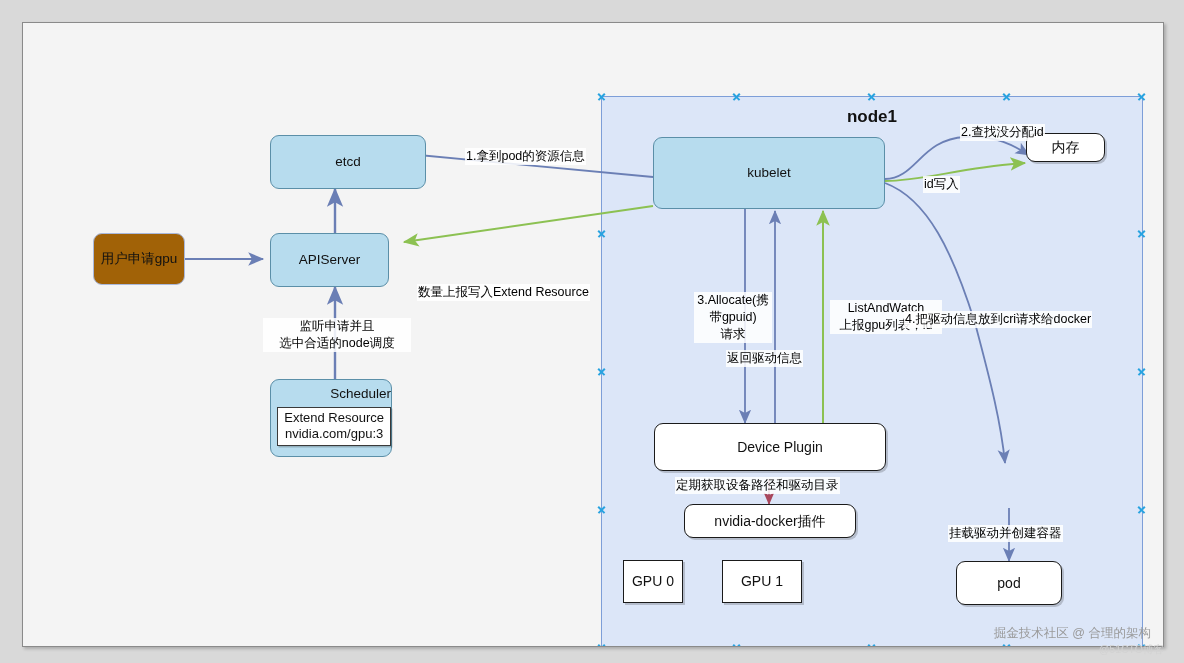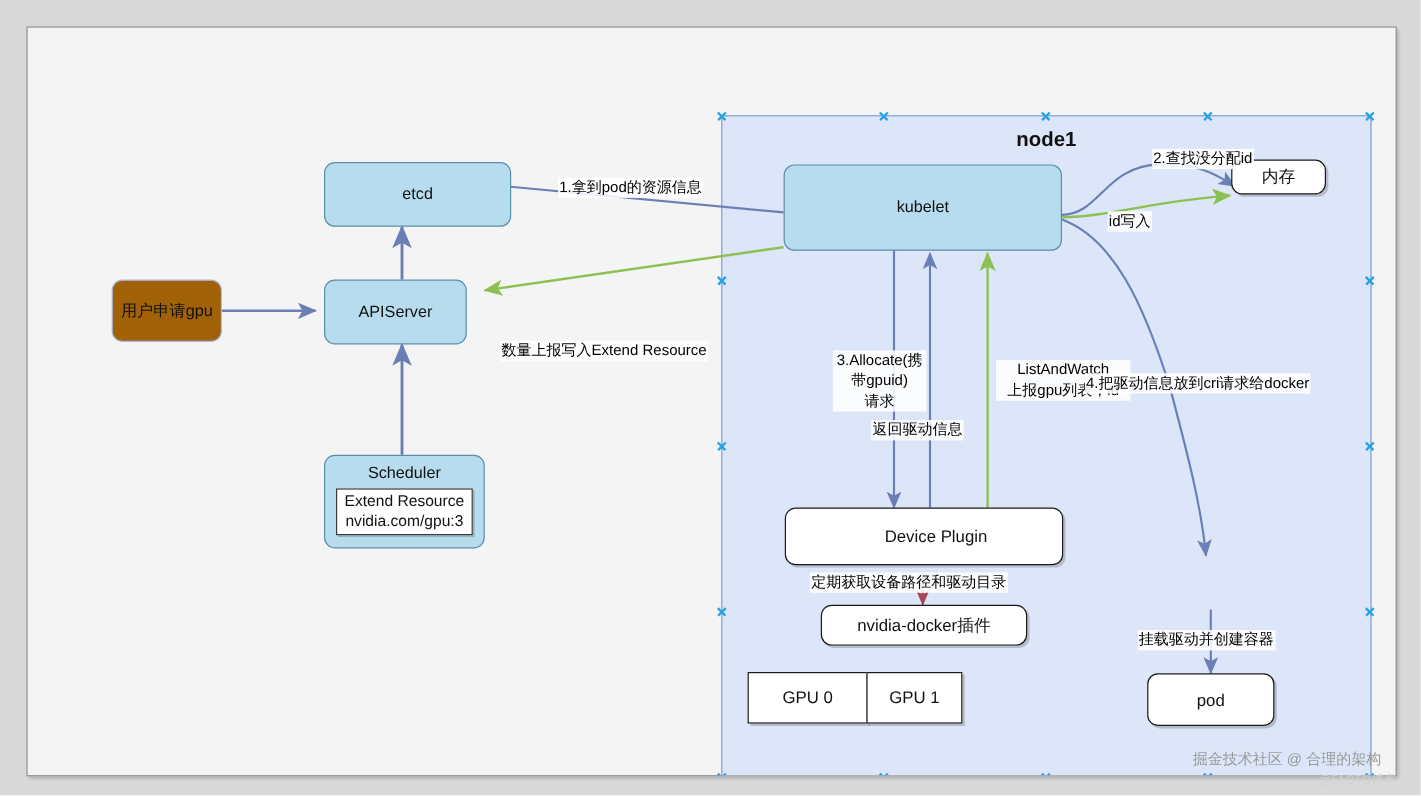--- a/index.html
+++ b/index.html
@@ -133,21 +133,21 @@
     </div>
 
     <div class="node n-blue" style="left:247px;top:112px;width:156px;height:54px;">
       <span>etcd</span>
     </div>
 
     <div class="node n-blue" style="left:247px;top:210px;width:119px;height:54px;">
       <span>APIServer</span>
     </div>
 
-    <div class="node n-blue sched" style="left:247px;top:356px;width:134px;height:78px;">
+    <div class="node n-blue sched" style="left:247px;top:356px;width:122px;height:78px;align-items:flex-end;">
       <span class="sched-label">Scheduler</span>
       <div class="inner-box">
         <div>Extend Resource</div>
         <div>nvidia.com/gpu:3</div>
       </div>
     </div>
 
     <div class="node n-blue" style="left:630px;top:114px;width:232px;height:72px;">
       <span>kubelet</span>
     </div>
@@ -162,31 +162,35 @@
 
     <div class="node n-white-r" style="left:661px;top:481px;width:172px;height:34px;font-size:14px;">
       <span>nvidia-docker插件</span>
     </div>
 
 
     <div class="node n-white-r" style="left:933px;top:538px;width:106px;height:44px;font-size:14px;">
       <span>pod</span>
     </div>
 
-    <div class="node n-white-s" style="left:600px;top:537px;width:100px;height:43px;font-size:14px;">
+    <div class="node n-white-s" style="left:600px;top:537px;width:60px;height:43px;font-size:14px;">
       <span>GPU 0</span>
     </div>
     <div class="node n-white-s" style="left:699px;top:537px;width:80px;height:43px;font-size:14px;">
       <span>GPU 1</span>
     </div>
 
     <div class="lbl" style="left:442px;top:125px;">1.拿到pod的资源信息</div>
 
     <div class="lbl" style="left:394px;top:214px;margin-top:47px;">数量上报写入Extend Resource</div>
 
+    <div class="lbl multi" style="left:240px;top:295px;width:146px;">
+      <div>监听申请并且</div>
+      <div>选中合适的node调度</div>
+    </div>
 
     <div class="lbl" style="left:937px;top:101px;">2.查找没分配id</div>
 
     <div class="lbl" style="left:900px;top:153px;">id写入</div>
 
     <div class="lbl multi" style="left:671px;top:269px;width:76px;">
       <div>3.Allocate(携</div>
       <div>带gpuid)</div>
       <div>请求</div>
     </div>

